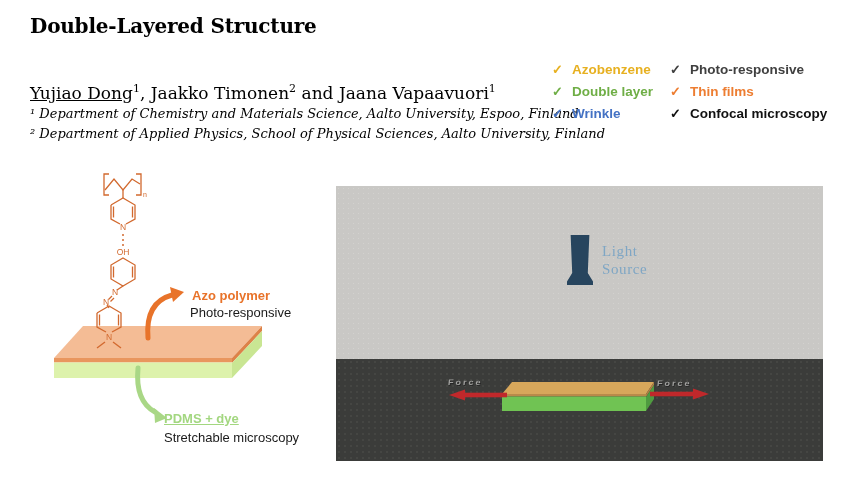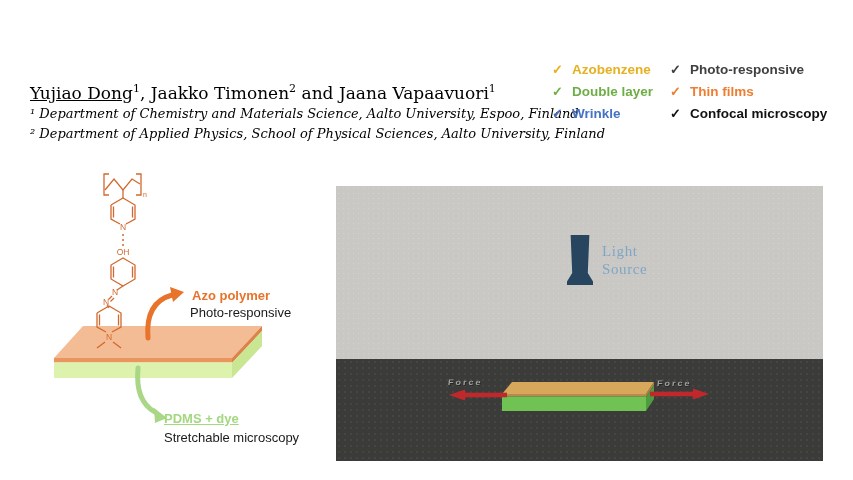--- a/index.html
+++ b/index.html
@@ -57,20 +57,21 @@
                  text-shadow:1px 1px 0 #262626; }
   .force-left  { left:112px; top:191px; }
   .force-right { left:321px; top:192px; }
 </style>
 </head>
 <body>
 
 <div class="page">
 
   <div class="title">
+    <div>Double-Layered Structure</div>
   </div>
 
   <div class="authors">
     <span class="uname">Yujiao Dong</span><sup>1</sup><span>, Jaakko Timonen</span><sup>2</sup><span> and Jaana Vapaavuori</span><sup>1</sup>
   </div>
 
   <div class="affil affil1">¹ Department of Chemistry and Materials Science, Aalto University, Espoo, Finland</div>
   <div class="affil affil2">² Department of Applied Physics, School of Physical Sciences, Aalto University, Finland</div>
 
   <div class="keywords">

